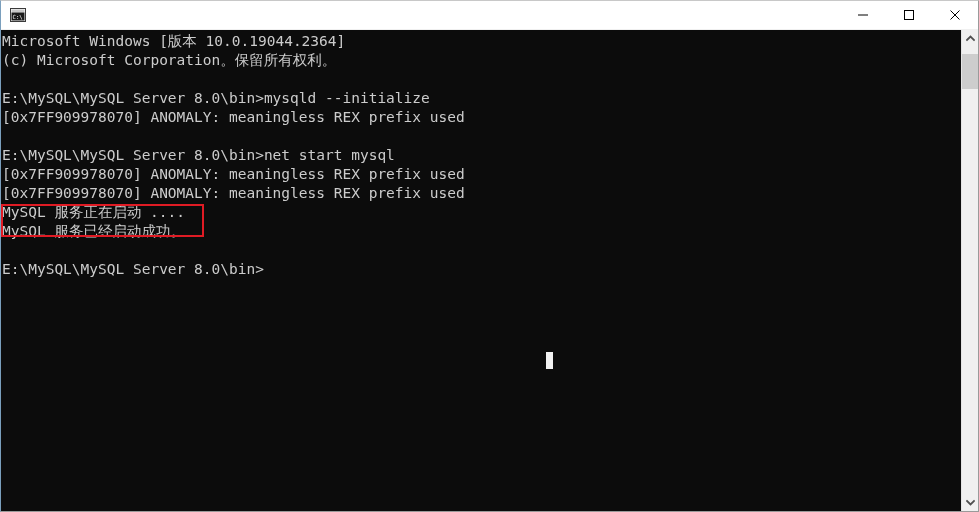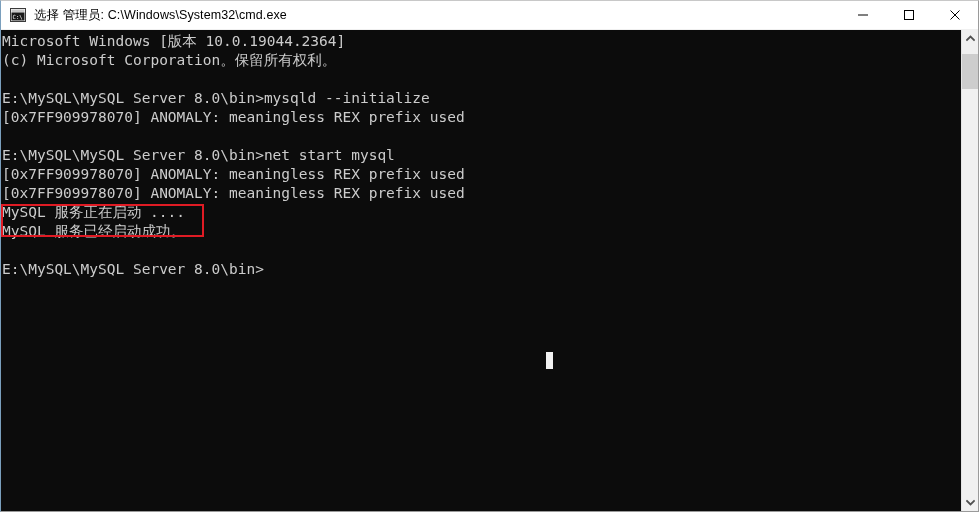--- a/index.html
+++ b/index.html
@@ -160,21 +160,20 @@
 
   <div id="titlebar">
     <span id="titlebar-icon">
       <svg width="16" height="16" viewBox="0 0 16 16">
         <rect x="0.5" y="1.5" width="15" height="13" fill="#ffffff" stroke="#3b3b3b" stroke-width="1"></rect>
         <rect x="1.5" y="2.5" width="13" height="3" fill="#c8c8c8"></rect>
         <rect x="1.5" y="5.5" width="13" height="8" fill="#1a1a1a"></rect>
         <text x="2.6" y="11.6" font-family="DejaVu Sans Mono, monospace" font-size="5.6" fill="#ffffff">C:\</text>
       </svg>
     </span>
-    <span id="titlebar-text">选择 管理员: C:\Windows\System32\cmd.exe</span>
 
     <div class="win-btn" id="btn-min">
       <span>
         <svg width="12" height="12" viewBox="0 0 12 12">
           <line x1="1" y1="6" x2="11" y2="6" stroke="#000000" stroke-width="1"></line>
         </svg>
       </span>
     </div>
     <div class="win-btn" id="btn-max">
       <span>

